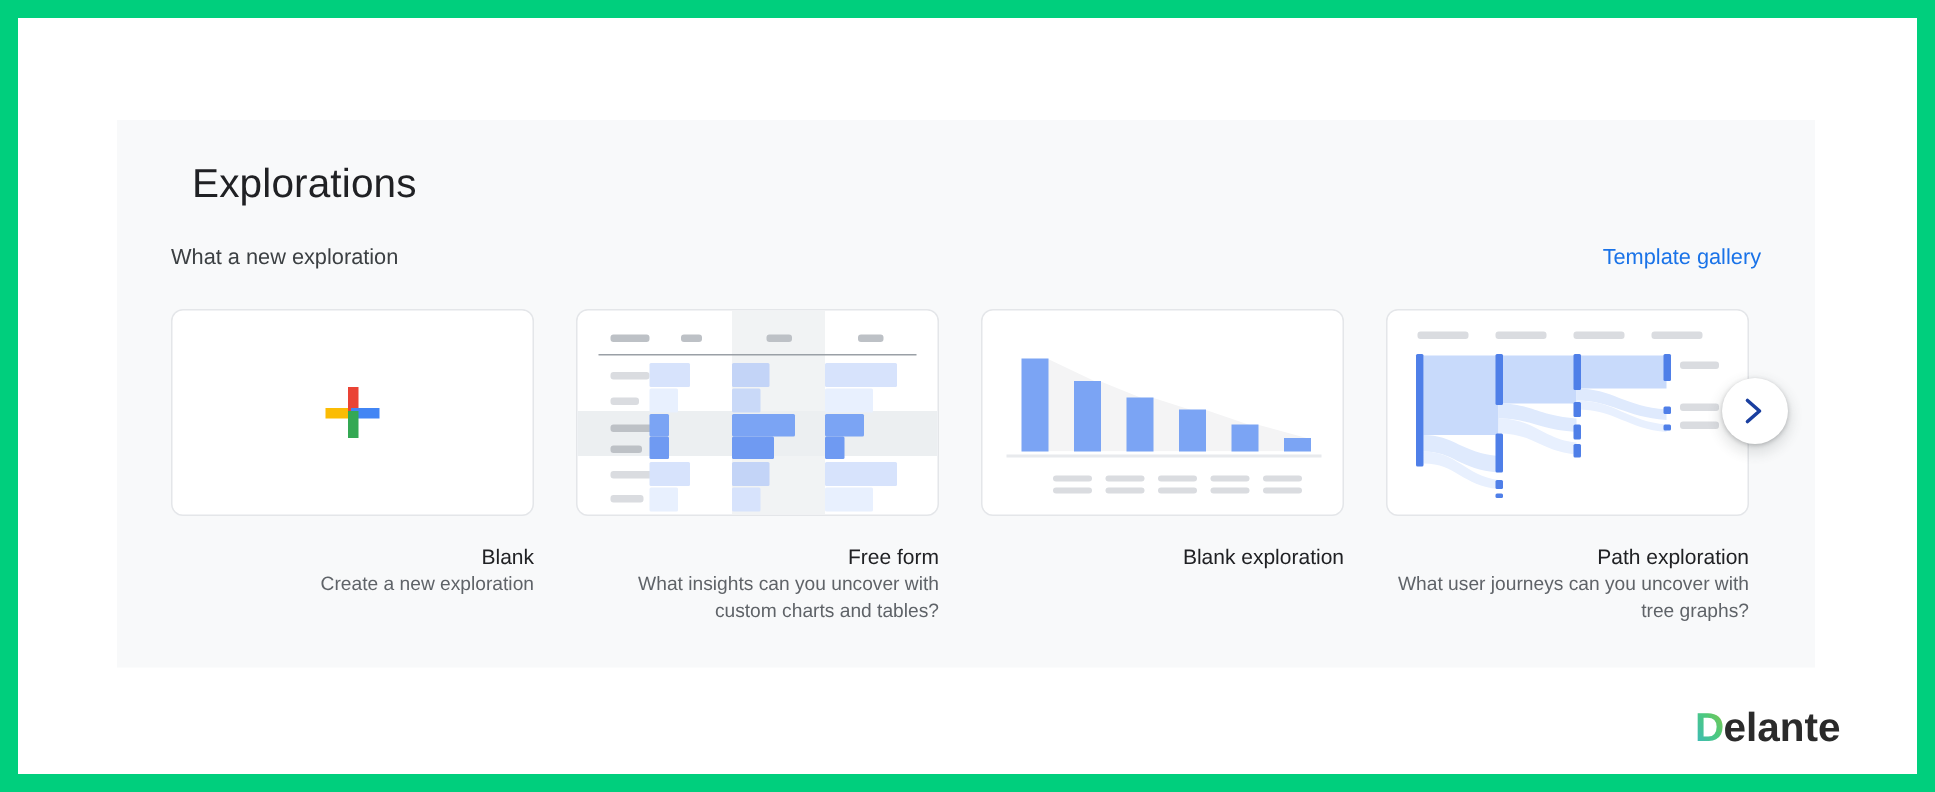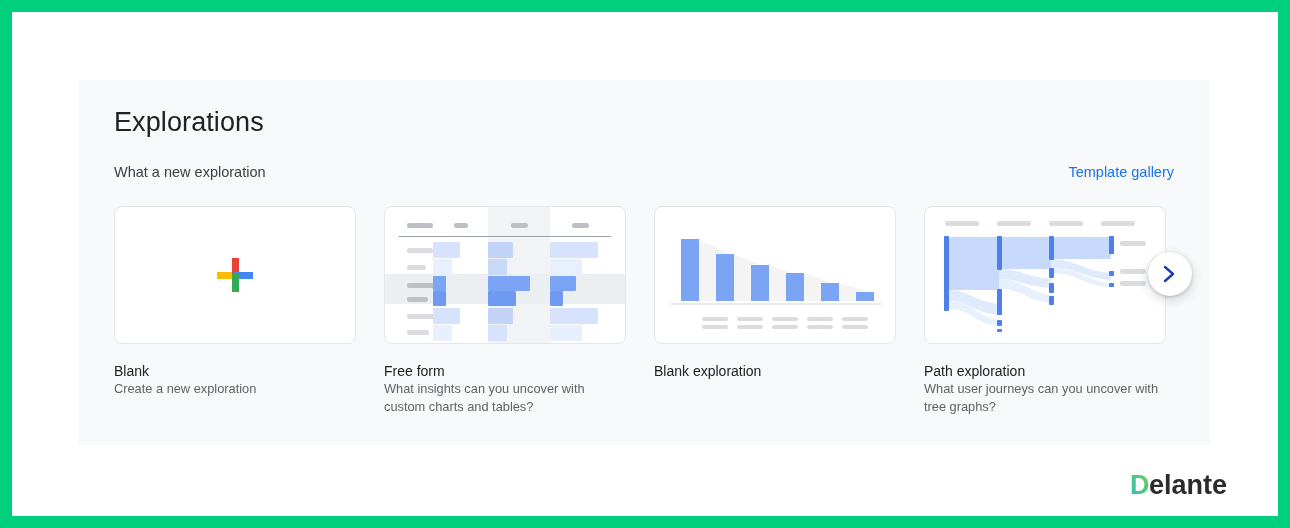--- a/index.html
+++ b/index.html
@@ -34,21 +34,21 @@
     position: absolute;
     left: 66px;
     top: 68px;
     width: 1132px;
     height: 365px;
     background: #f8f9fa;
   }
 
   .panel-title {
     position: absolute;
-    left: 36px;
+    left: 50px;
     top: 27px;
     font-size: 27px;
     font-weight: 400;
     color: #202124;
     letter-spacing: 0.1px;
     white-space: nowrap;
   }
 
   .subhead-row {
     position: absolute;
@@ -80,20 +80,21 @@
   .cards {
     position: absolute;
     left: 36px;
     top: 126px;
     display: flex;
     gap: 28px;
   }
   .card {
     width: 242px;
     cursor: pointer;
+    text-align: right;
   }
   .thumb {
     width: 242px;
     height: 138px;
     box-sizing: border-box;
     background: #ffffff;
     border: 1px solid #e4e6e9;
     border-radius: 8px;
     overflow: hidden;
     position: relative;

